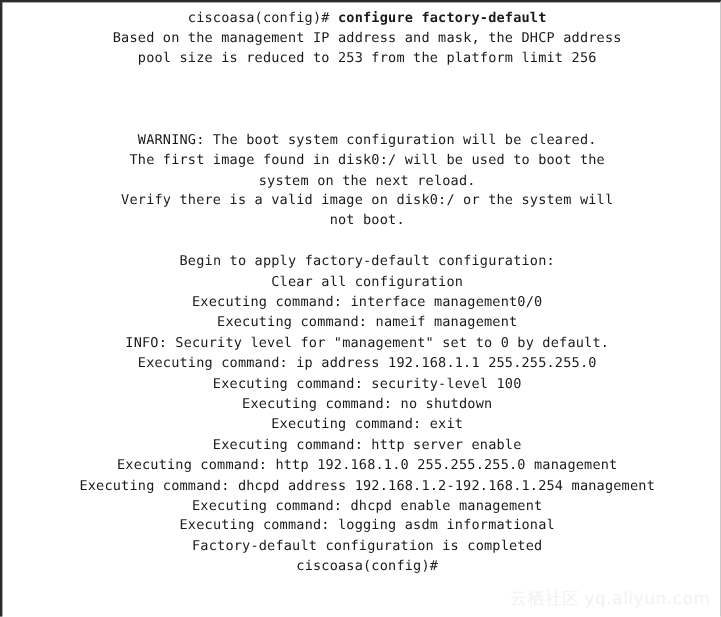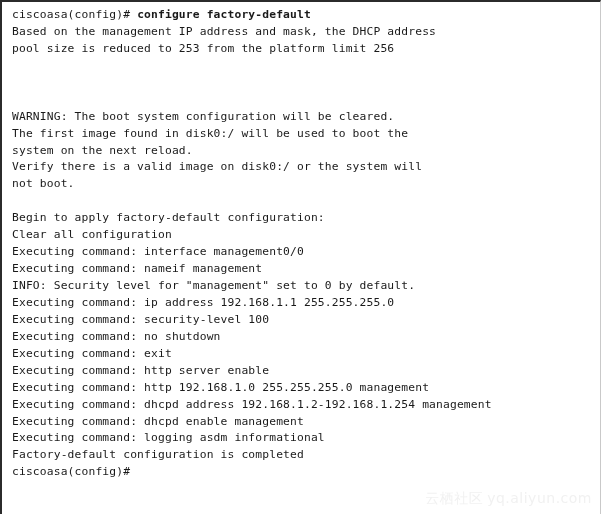--- a/index.html
+++ b/index.html
@@ -10,20 +10,21 @@
   #terminal-frame {
     position: relative;
     width: 601px;
     height: 514px;
     background: #ffffff;
     box-sizing: border-box;
     border-top: 2px solid #2b2b2b;
     border-left: 2px solid #2b2b2b;
     border-right: 1px solid #c9c9c9;
     overflow: hidden;
+    text-align: center;
   }
   #console-output {
     position: absolute;
     left: 10px;
     top: 5px;
     right: 0;
     font-family: "DejaVu Sans Mono", "Liberation Mono", monospace;
     font-size: 11.3px;
     line-height: 16.95px;
     color: #1a1a1a;

